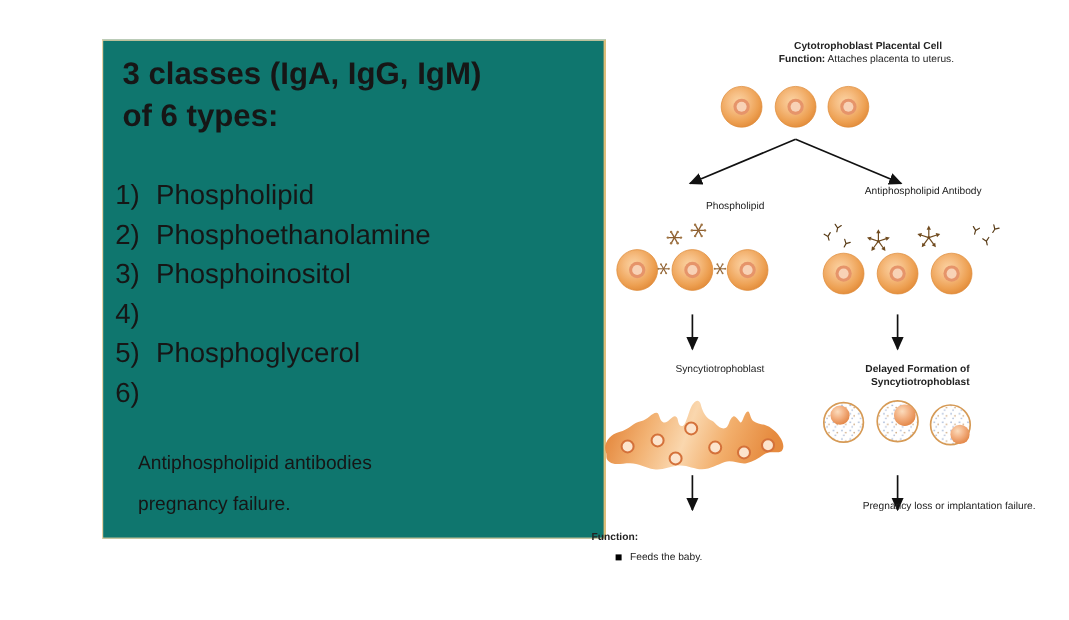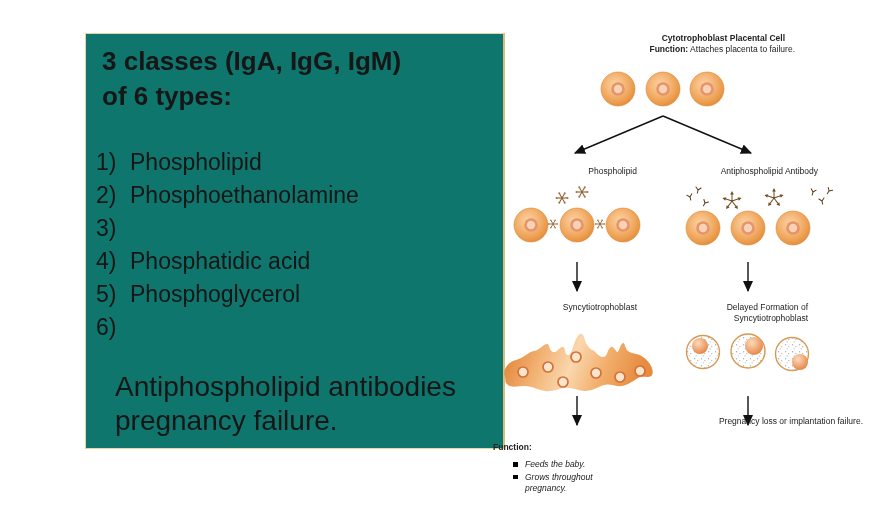--- a/index.html
+++ b/index.html
@@ -11,36 +11,36 @@
   .panel{
     position:absolute;left:57px;top:33px;width:420px;height:416px;
     background:#0f766e;border:1px solid #e7d3a6;border-right:2px solid #dcbe7a;
     box-sizing:border-box;
     margin-left:28px;
   }
   .panel-title{position:absolute;left:16px;top:10px;font-size:26px;font-weight:bold;line-height:35px;}
   .panel-list{position:absolute;left:10px;top:112px;font-size:23px;line-height:33px;}
   .panel-list .row{display:flex;}
   .panel-list .num{width:34px;flex:0 0 34px;}
-  .panel-note{position:absolute;left:29px;top:336px;font-size:28px;line-height:34px;}
+  .panel-note{position:absolute;left:29px;top:336px;font-size:16px;line-height:34px;}
   
   .diagram{position:absolute;left:0;top:0;width:891px;height:517px;}
   .dg-svg{position:absolute;left:480px;top:25px;}
   .dlabel{position:absolute;font-size:8.5px;line-height:11px;color:#222;}
   .center{text-align:right;}
   .bold{font-weight:bold;}
   .d-title{left:555px;top:33px;width:230px;}
   .d-sub{left:545px;top:44px;width:250px;}
   .lbl-phos{left:517px;top:166px;width:120px;}
-  .lbl-anti{left:678px;top:166px;width:140px;}
+  .lbl-anti{left:678px;top:154px;width:140px;}
   .lbl-syn{left:517px;top:302px;width:120px;}
-  .lbl-delay{left:688px;top:302px;width:120px;}
+  .lbl-delay{left:688px;top:302px;width:120px;font-weight:bold;}
   .fn-head{left:493px;top:442px;}
   .fn-bullets{position:absolute;left:512px;top:459px;width:120px;margin:0;padding:0;list-style:none;font-size:8.5px;line-height:11.5px;color:#222;}
-  .fn-bullets li{position:relative;padding-left:13px;margin:0 0 1px 0;font-style:italic;}
+  .fn-bullets li{position:relative;padding-left:13px;margin:0 0 1px 0;}
   .fn-bullets li::before{content:"";position:absolute;left:1px;top:3px;width:4.5px;height:4.5px;background:#000;}
   .lbl-outcome{left:638px;top:416px;width:225px;}
 </style>
 </head>
 <body>
 
 <div class="panel">
   <div class="panel-title">
     <div>3 classes (IgA, IgG, IgM)</div>
     <div>of 6 types:</div>
@@ -49,24 +49,24 @@
     <div class="row">
       <span class="num">1)</span>
       <span class="lbl">Phospholipid</span>
     </div>
     <div class="row">
       <span class="num">2)</span>
       <span class="lbl">Phosphoethanolamine</span>
     </div>
     <div class="row">
       <span class="num">3)</span>
+      <span class="lbl">Phosphoinositol</span>
     </div>
     <div class="row">
       <span class="num">4)</span>
-      <span class="lbl">Phosphatidic acid</span>
     </div>
     <div class="row">
       <span class="num">5)</span>
       <span class="lbl">Phosphoglycerol</span>
     </div>
     <div class="row">
       <span class="num">6)</span>
     </div>
   </div>
   <div class="panel-note">
@@ -216,32 +216,31 @@
     </g>
 
     <g stroke="#111" stroke-width="1.4">
       <line x1="577" y1="396" x2="577" y2="425" marker-end="url(#ah)"></line>
       <line x1="748" y1="396" x2="748" y2="425" marker-end="url(#ah)"></line>
     </g>
   </svg>
 
   <div class="dlabel center bold d-title">Cytotrophoblast Placental Cell</div>
   <div class="dlabel center d-sub">
-    <span class="bold">Function:</span><span> Attaches placenta to failure.</span>
+    <span class="bold">Function:</span><span> Attaches placenta to uterus.</span>
   </div>
 
   <div class="dlabel center lbl-phos">Phospholipid</div>
   <div class="dlabel center lbl-anti">Antiphospholipid Antibody</div>
 
   <div class="dlabel center lbl-syn">Syncytiotrophoblast</div>
   <div class="dlabel center lbl-delay">
     <div>Delayed Formation of</div>
     <div>Syncytiotrophoblast</div>
   </div>
 
   <div class="dlabel bold fn-head">Function:</div>
   <ul class="fn-bullets">
     <li>Feeds the baby.</li>
-    <li>Grows throughout pregnancy.</li>
   </ul>
 
   <div class="dlabel center lbl-outcome">Pregnancy loss or implantation failure.</div>
 </div>
 
 </body></html>

